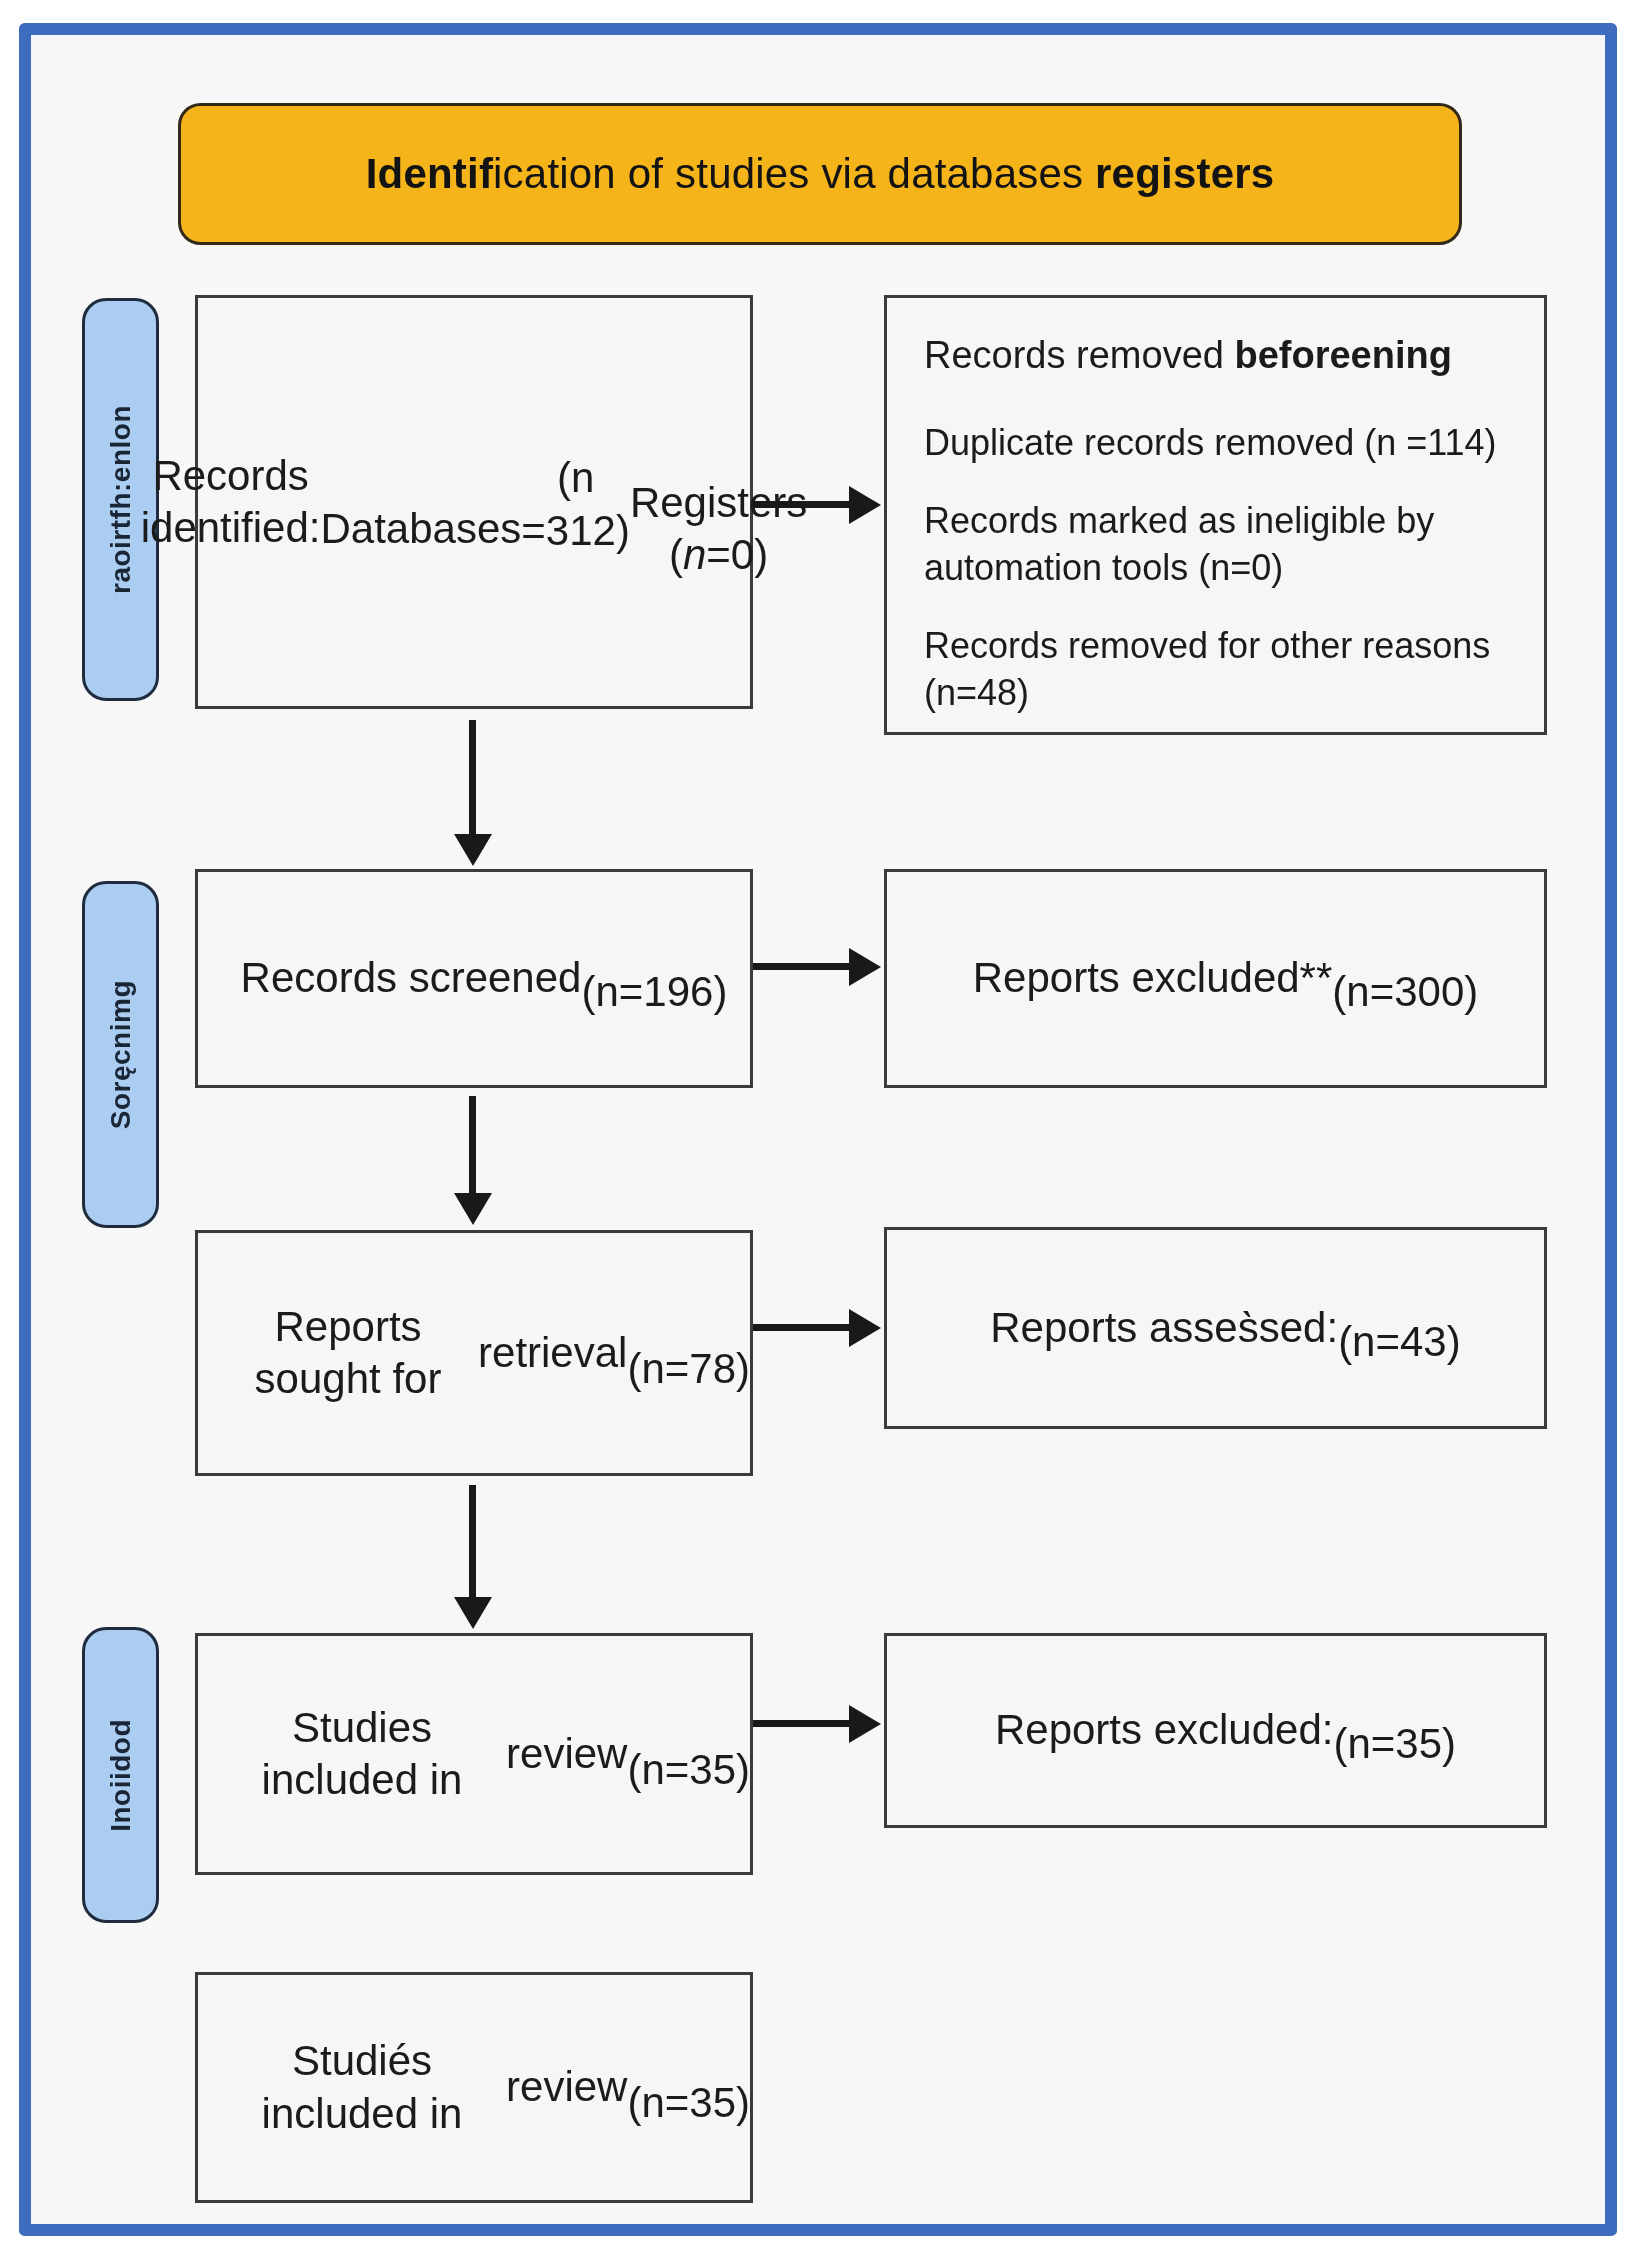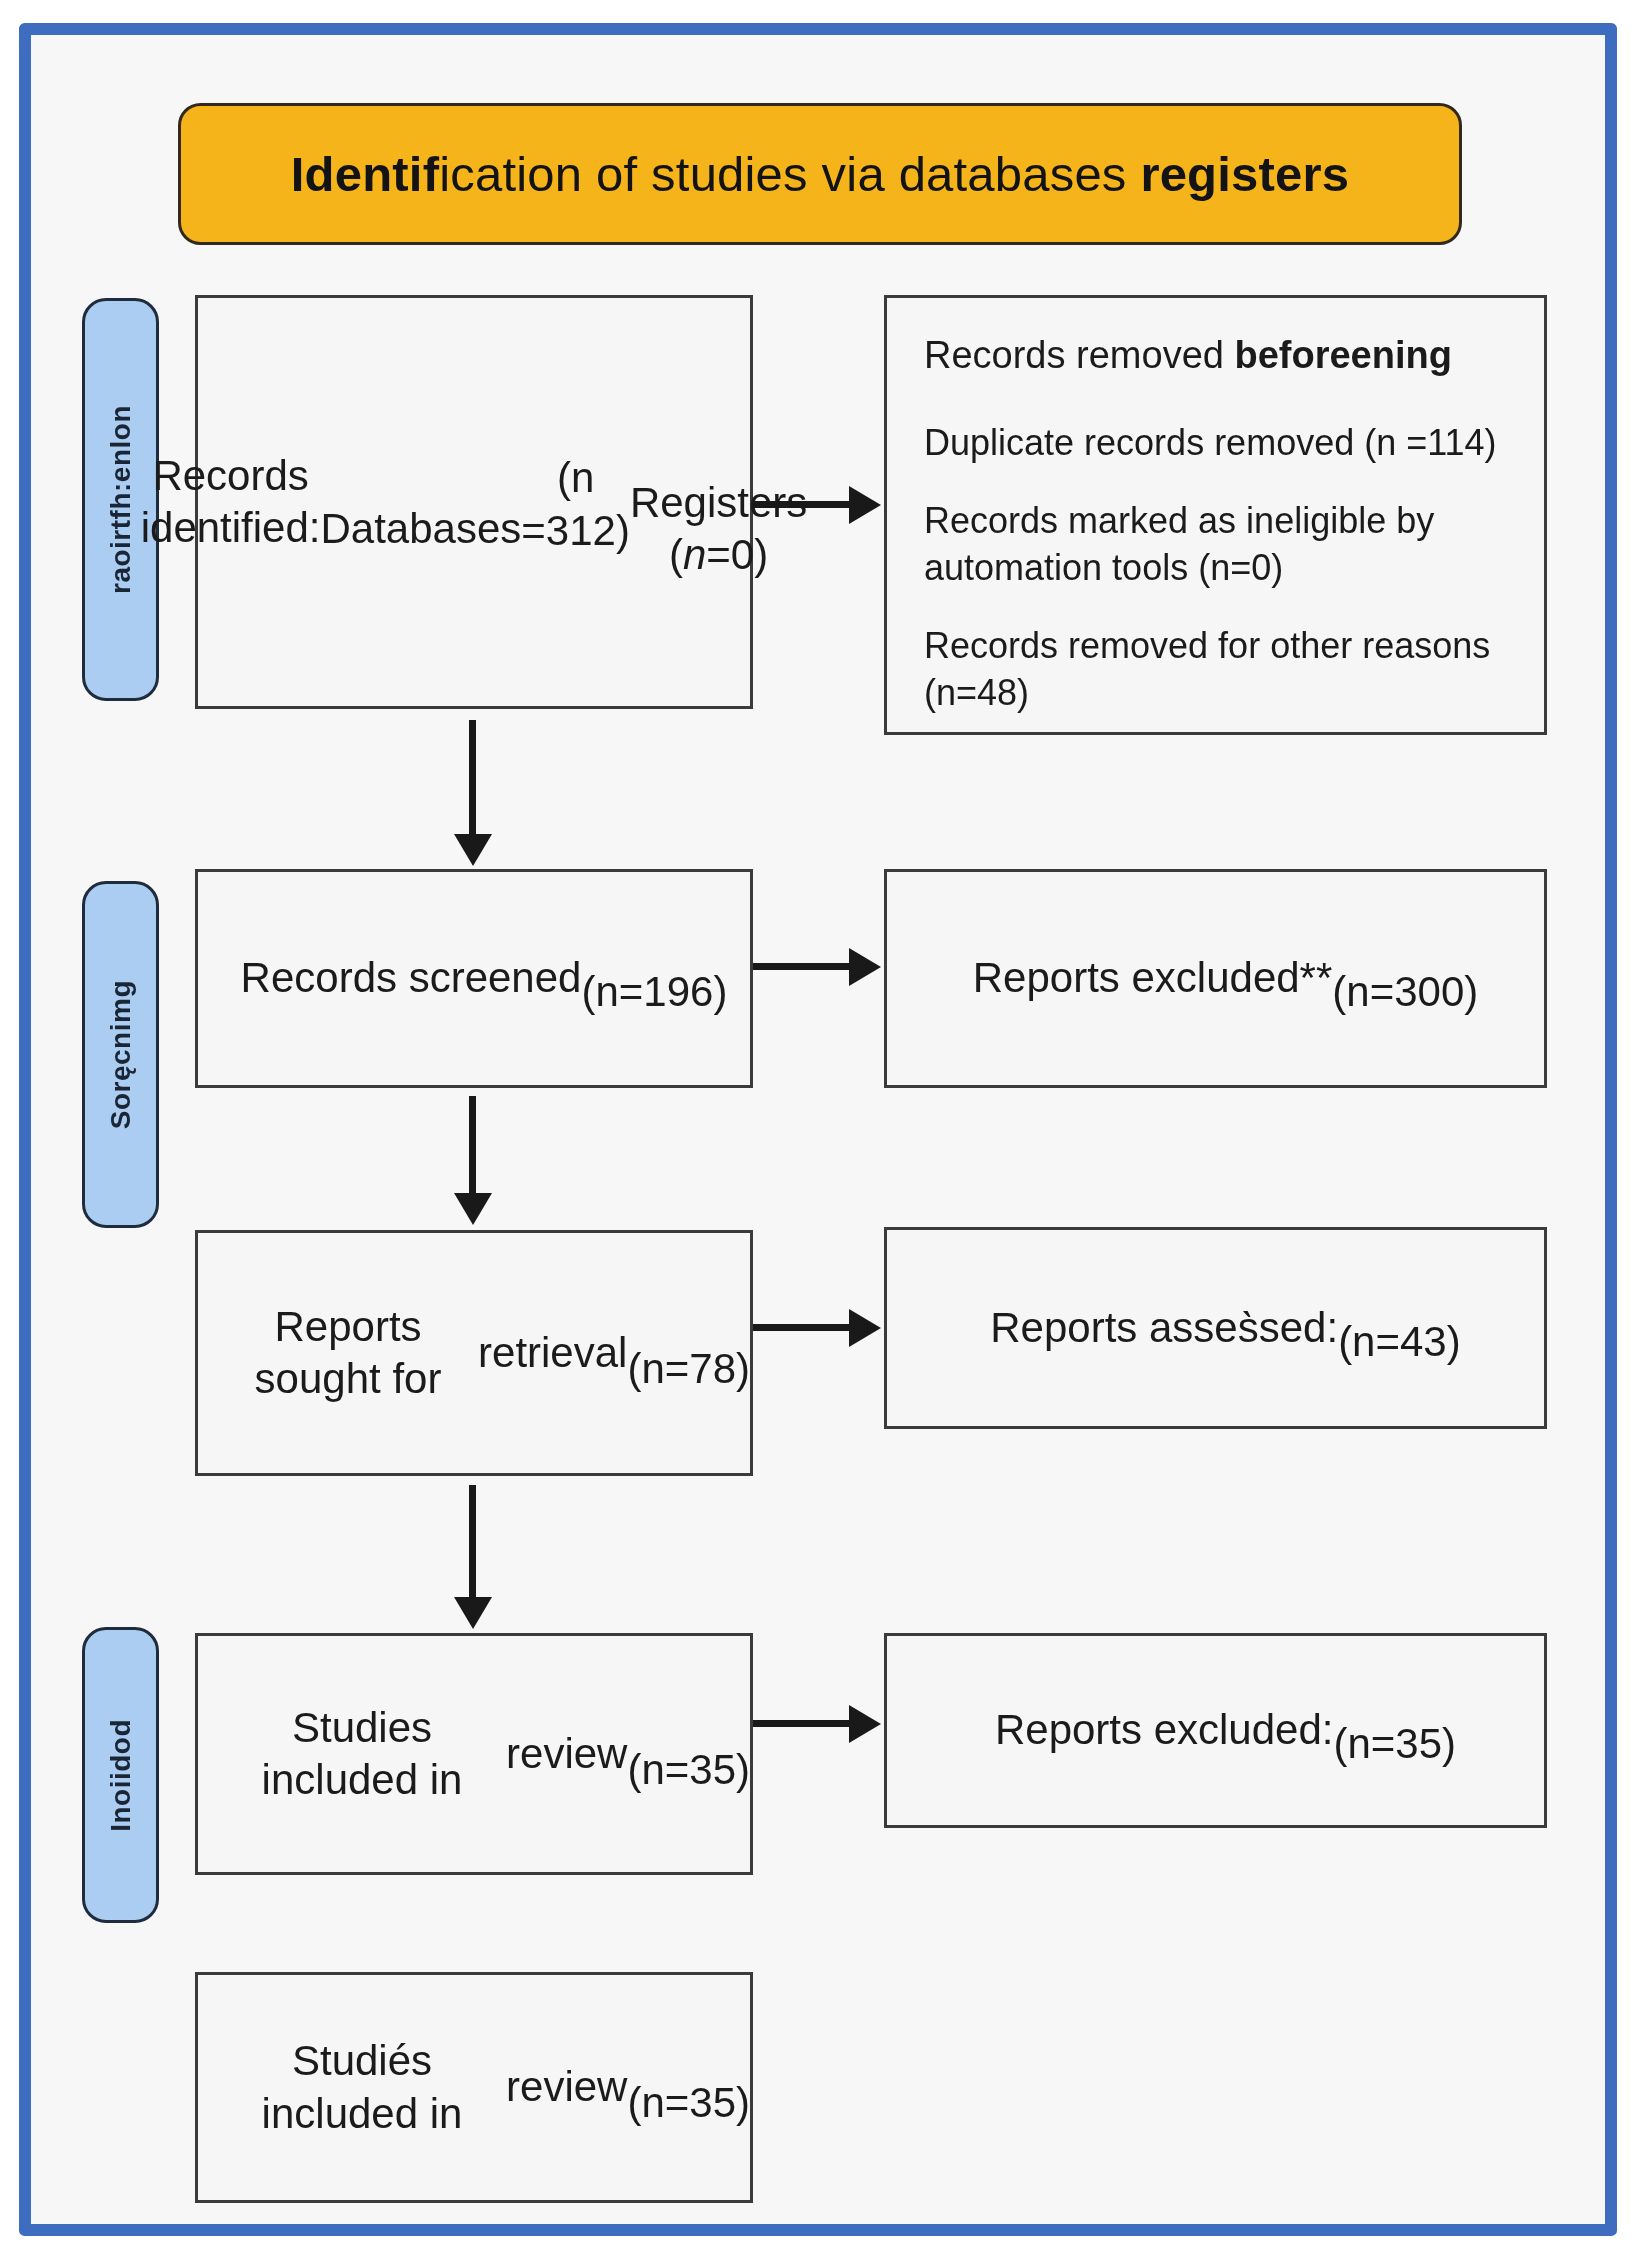--- a/index.html
+++ b/index.html
@@ -10,21 +10,21 @@
   }
   .frame {
     position:absolute; left:19px; top:22.5px; width:1598px; height:2213px;
     border:12px solid #3e6dc0; background:#f7f7f8; border-radius:5.6px;
     box-sizing:border-box;
   }
   .header-box {
     position:absolute; left:178px; top:103px; width:1284px; height:142px;
     background:#f5b41a; border:3.7px solid #33291a; border-radius:22.5px;
     box-sizing:border-box; display:flex; align-items:center; justify-content:center;
-    font-size:49px; color:#131313; letter-spacing:0.2px;
+    font-size:42px; color:#131313; letter-spacing:0.2px;
   }
   .header-box b { font-weight:700; }
   .box {
     position:absolute; background:#f6f6f7; border:3.7px solid #3b3b3b;
     box-sizing:border-box; color:#1b1b1b;
   }
   .center {
     display:flex; flex-direction:row; align-items:center; justify-content:center;
     text-align:center;
   }

